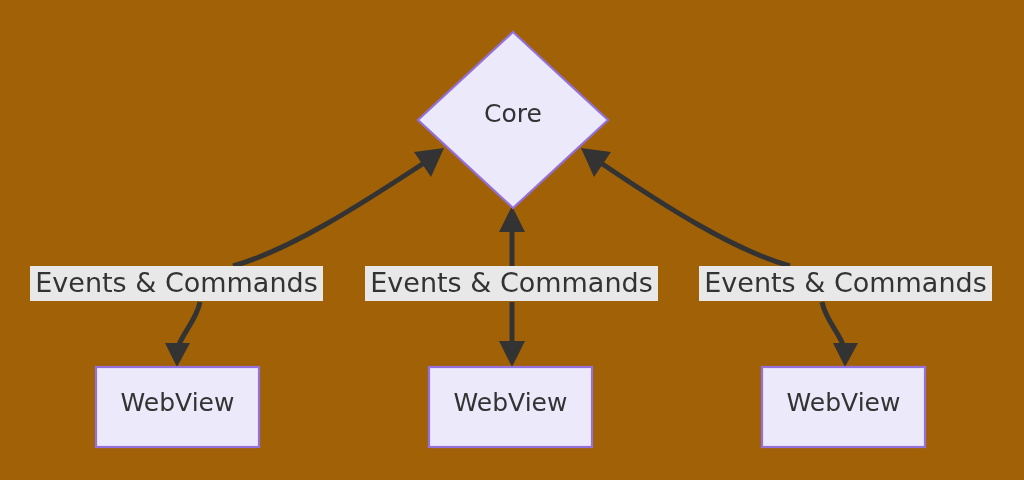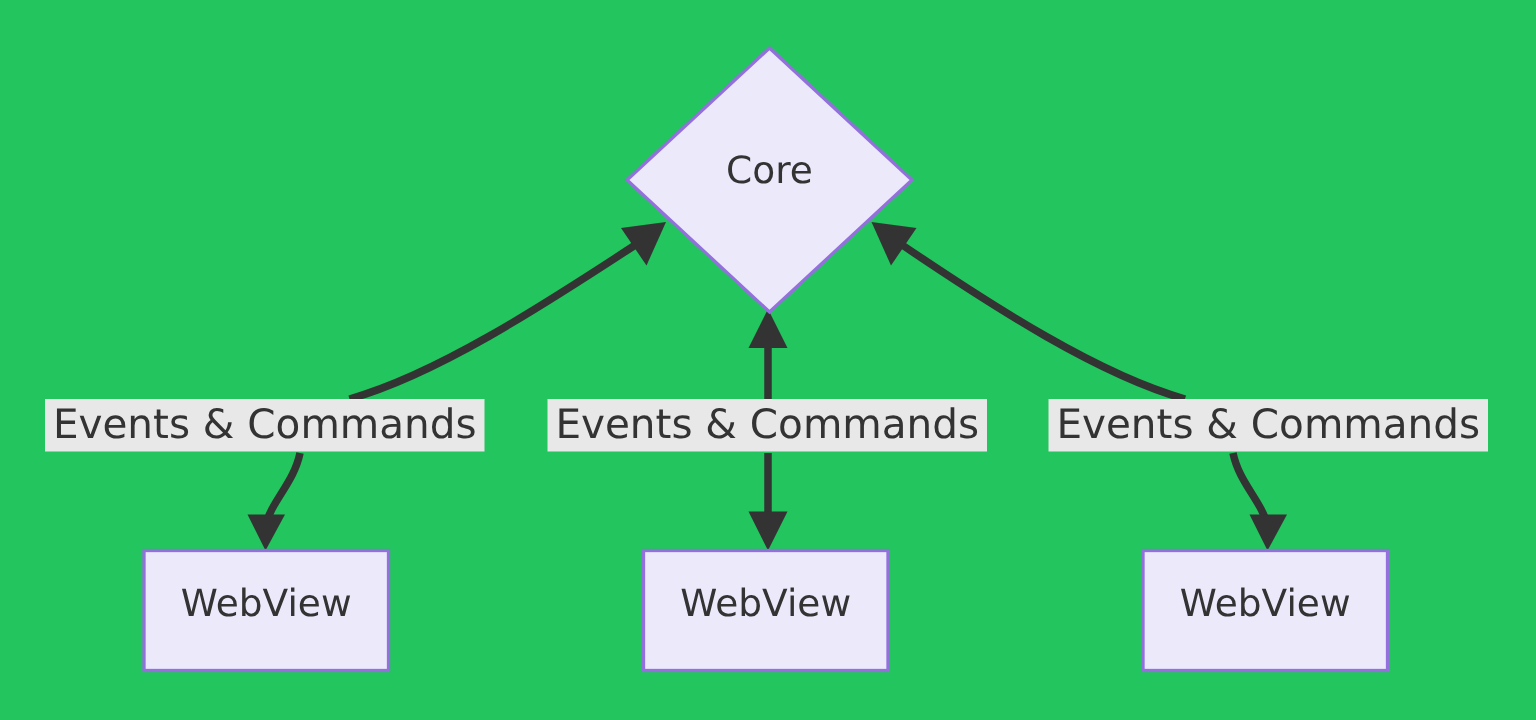--- a/index.html
+++ b/index.html
@@ -11,21 +11,21 @@
   body {
     width: 1024px;
     height: 480px;
     overflow: hidden;
     font-family: "DejaVu Sans", "Liberation Sans", sans-serif;
   }
   #diagram-root {
     position: relative;
     width: 1024px;
     height: 480px;
-    background: #22c55e;
+    background: #a16207;
   }
   #diagram-svg {
     position: absolute;
     top: 0;
     left: 0;
     width: 1024px;
     height: 480px;
     display: block;
   }
   .node-shape-stroke { stroke: #9370DB; stroke-width: 2.2px; fill: #ECE9FB; }

